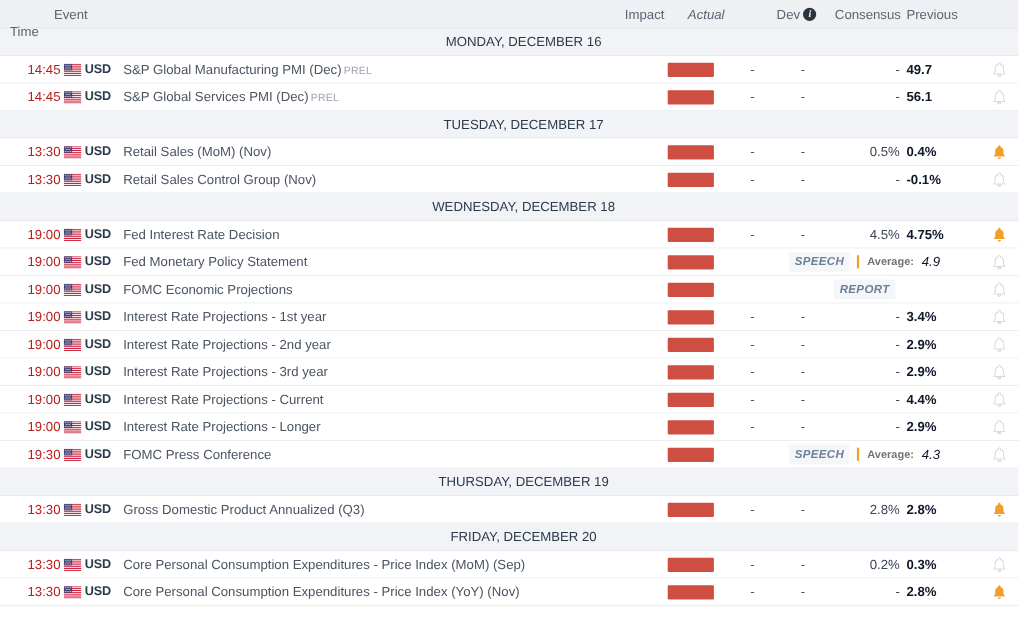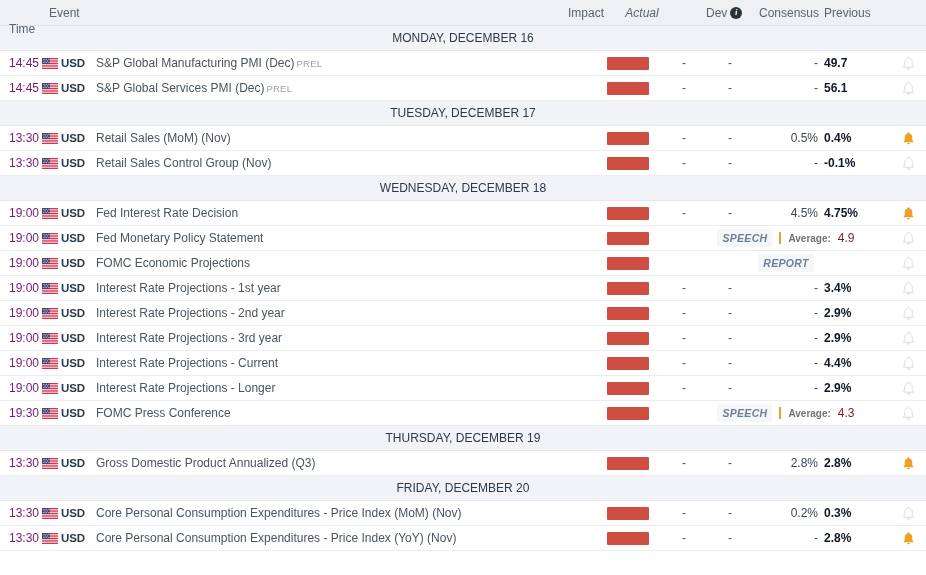--- a/index.html
+++ b/index.html
@@ -64,39 +64,40 @@
   }
   .day-row .day-inner {
     width: 926px;
     display: flex;
     justify-content: center;
   }
   .day-row .day-text {
     margin-right: 0;
     padding-right: 0px;
     position: relative;
-    left: 0px;
+    left: 13px;
   }
 
   
   .ev-row {
     display: flex;
     align-items: center;
     height: 25px;
     border-bottom: 1px solid #ebedf1;
     background: #fff;
     font-size: 12px;
   }
 
   .c-time {
     width: 40px;
     padding-left: 9px;
-    color: #701a75;
+    color: #b91c1c;
     font-size: 12px;
     white-space: nowrap;
+    margin-left: 16px;
   }
   .c-flagcur {
     width: 50px;
     display: flex;
     align-items: center;
     gap: 3px;
     padding-left: 2px;
   }
   .cur {
     font-weight: bold;
@@ -151,21 +152,21 @@
     padding: 3px 5px;
     border-radius: 1px;
     margin-left: 20px;
   }
   .sep-bar {
     display: inline-block;
     width: 2px; height: 12px;
     background: #f0a028;
   }
   .avg-label { font-weight: bold; color: #737373; font-size: 10px; }
-  .avg-val   { color: #7f1d1d; font-size: 12px; }
+  .avg-val   { font-style: italic; color: #0f172a; font-size: 12px; }
 
   
   .flag {
     width: 16px; height: 11px;
     display: block;
     flex: 0 0 auto;
   }
 
   .bell { width: 13px; height: 15px; display:block; cursor: pointer; }
 </style>
@@ -904,21 +905,21 @@
           <rect x="6" y="3" width="1" height="1"></rect>
           <rect x="1" y="5" width="1" height="1"></rect>
               <rect x="3" y="5" width="1" height="1"></rect>
           <rect x="5" y="5" width="1" height="1"></rect>
               <rect x="7" y="5" width="1" height="1"></rect>
         </g>
       </svg>
       <span class="cur">USD</span>
     </div>
     <div class="c-event">
-      <span>Core Personal Consumption Expenditures - Price Index (MoM) (Nov)</span>
+      <span>Core Personal Consumption Expenditures - Price Index (MoM) (Sep)</span>
     </div>
     <div class="c-impact">
       <div class="bar" style="background: rgb(207, 78, 66);"></div>
     </div>
     <div class="c-actual">-</div>
     <div class="c-dev">-</div>
     <div class="c-cons">0.2%</div>
     <div class="c-prev">0.3%</div>
     <div class="c-bell">
           <svg class="bell" viewBox="0 0 20 22">

